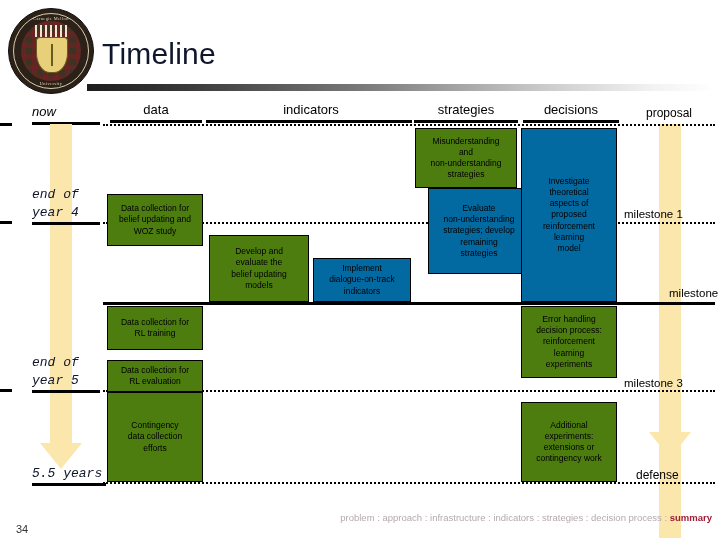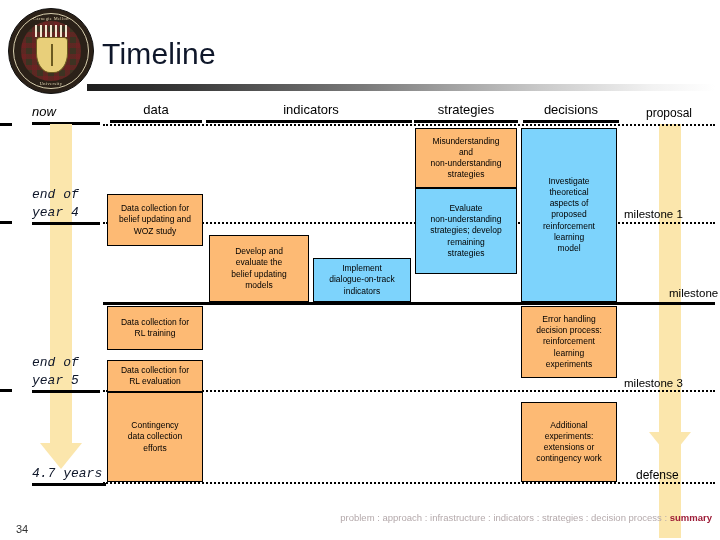--- a/index.html
+++ b/index.html
@@ -166,22 +166,22 @@
     align-items: center;
     justify-content: center;
     text-align: center;
     font-size: 8.5px;
     line-height: 1.32;
     color: #000;
     font-family: "Liberation Sans", sans-serif;
     padding: 1px 2px;
     white-space: pre-line;
   }
-  .box.gold  { background: #fdba74; }
-  .box.cream { background: #7dd3fc; }
+  .box.gold  { background: #4d7c0f; }
+  .box.cream { background: #0369a1; }
 
   
   .slideno {
     position: absolute;
     left: 16px; bottom: 5px;
     font-size: 11px;
     color: #333;
     font-family: "Liberation Sans", sans-serif;
   }
   .nav {
@@ -245,21 +245,21 @@
   <div class="solidline" style="left:0px; top:389px; width:12px;"></div>
 
   <div class="yearlab" style="left:32px; top:187px;">end of</div>
   <div class="yearlab" style="left:32px; top:205px;">year 4</div>
   <div class="hrule" style="left:32px; top:222px; width:68px;"></div>
 
   <div class="yearlab" style="left:32px; top:355px;">end of</div>
   <div class="yearlab" style="left:32px; top:373px;">year 5</div>
   <div class="hrule" style="left:32px; top:390px; width:68px;"></div>
 
-  <div class="yearlab" style="left:32px; top:466px;">4.7 years</div>
+  <div class="yearlab" style="left:32px; top:466px;">5.5 years</div>
   <div class="hrule" style="left:32px; top:483px; width:74px;"></div>
 
   <div class="milelab" style="left:624px; top:208px;">milestone 1</div>
   <div class="milelab" style="left:624px; top:287px;padding-left:45px;">milestone 2</div>
   <div class="milelab" style="left:624px; top:377px;">milestone 3</div>
   <div class="milelab" style="left:636px; top:468px; font-size:12px;">defense</div>
 
   <div class="box gold" style="left:107px; top:194px; width:96px; height:52px;">Data collection for
 belief updating and
 WOZ study</div>
@@ -281,21 +281,21 @@
 
   <div class="box cream" style="left:313px; top:258px; width:98px; height:44px;">Implement
 dialogue-on-track
 indicators</div>
 
   <div class="box gold" style="left:415px; top:128px; width:102px; height:60px;">Misunderstanding
 and
 non-understanding
 strategies</div>
 
-  <div class="box cream" style="left:415px; top:188px; width:102px; height:86px;">Evaluate
+  <div class="box cream" style="left:428px; top:188px; width:102px; height:86px;">Evaluate
 non-understanding
 strategies; develop
 remaining
 strategies</div>
 
   <div class="box cream" style="left:521px; top:128px; width:96px; height:174px;">Investigate
 theoretical
 aspects of
 proposed
 reinforcement

